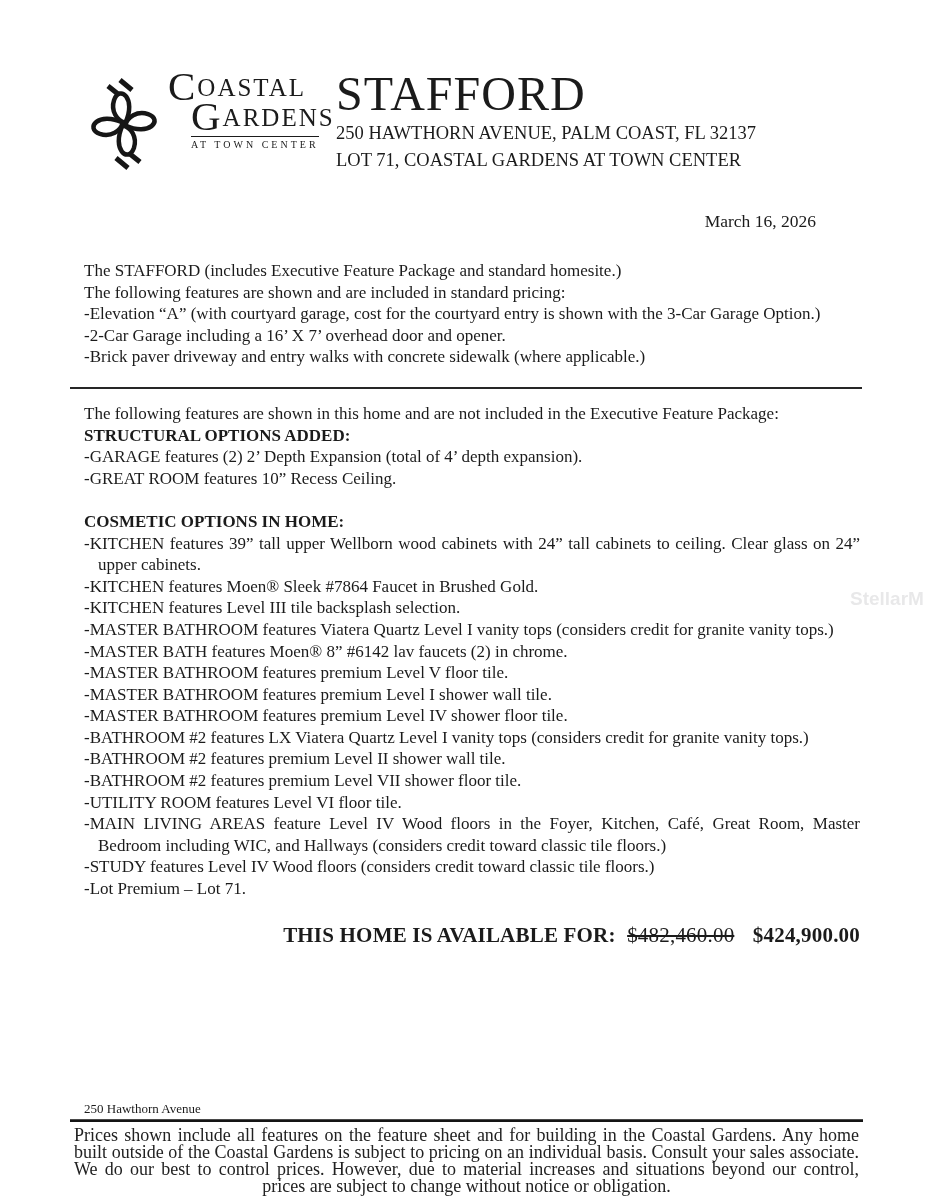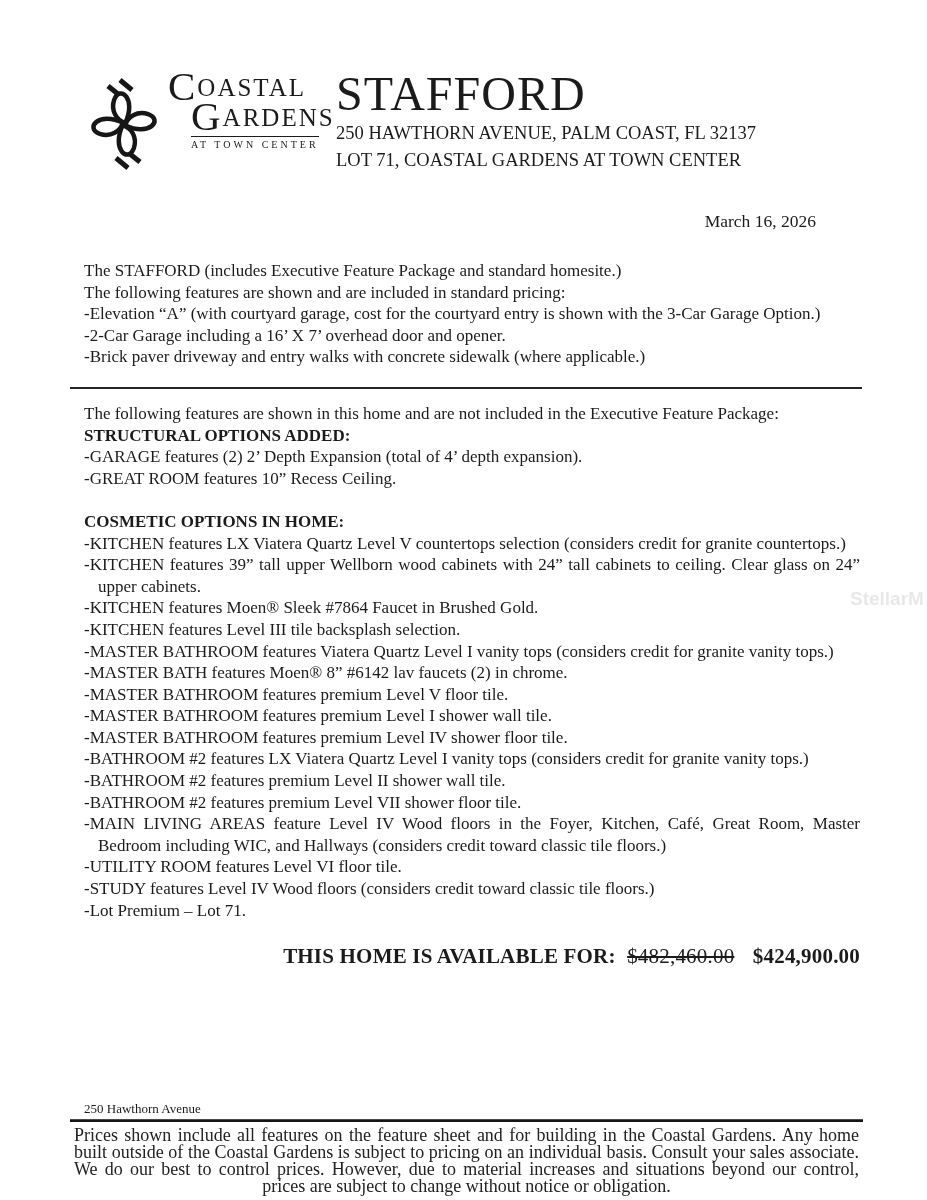--- a/index.html
+++ b/index.html
@@ -159,34 +159,33 @@
       <div class="bold-heading">STRUCTURAL OPTIONS ADDED:</div>
       <div>
           <div class="hang">-GARAGE features (2) 2’ Depth Expansion (total of 4’ depth expansion).</div>
           <div class="hang">-GREAT ROOM features 10” Recess Ceiling.</div>
         </div>
 
       <div class="gap-line"></div>
 
       <div class="bold-heading">COSMETIC OPTIONS IN HOME:</div>
       <div>
-          <div class="hang">-KITCHEN features LX Viatera Quartz Level V countertops selection (considers credit for granite countertops.)</div>
           <div class="hang">-KITCHEN features 39” tall upper Wellborn wood cabinets with 24” tall cabinets to ceiling. Clear glass on 24” upper cabinets.</div>
           <div class="hang">-KITCHEN features Moen® Sleek #7864 Faucet in Brushed Gold.</div>
           <div class="hang">-KITCHEN features Level III tile backsplash selection.</div>
           <div class="hang">-MASTER BATHROOM features Viatera Quartz Level I vanity tops (considers credit for granite vanity tops.)</div>
           <div class="hang">-MASTER BATH features Moen® 8” #6142 lav faucets (2) in chrome.</div>
           <div class="hang">-MASTER BATHROOM features premium Level V floor tile.</div>
           <div class="hang">-MASTER BATHROOM features premium Level I shower wall tile.</div>
           <div class="hang">-MASTER BATHROOM features premium Level IV shower floor tile.</div>
           <div class="hang">-BATHROOM #2 features LX Viatera Quartz Level I vanity tops (considers credit for granite vanity tops.)</div>
           <div class="hang">-BATHROOM #2 features premium Level II shower wall tile.</div>
           <div class="hang">-BATHROOM #2 features premium Level VII shower floor tile.</div>
+          <div class="hang">-UTILITY ROOM features Level VI floor tile.</div>
           <div class="hang">-MAIN LIVING AREAS feature Level IV Wood floors in the Foyer, Kitchen, Café, Great Room, Master Bedroom including WIC, and Hallways (considers credit toward classic tile floors.)</div>
-          <div class="hang">-UTILITY ROOM features Level VI floor tile.</div>
           <div class="hang">-STUDY features Level IV Wood floors (considers credit toward classic tile floors.)</div>
           <div class="hang">-Lot Premium – Lot 71.</div>
         </div>
 
       <div class="price-row">
         <span>THIS HOME IS AVAILABLE FOR:</span>
         <span class="old-price">$482,460.00</span>
         <span class="new-price">$424,900.00</span>
       </div>
     </div>

